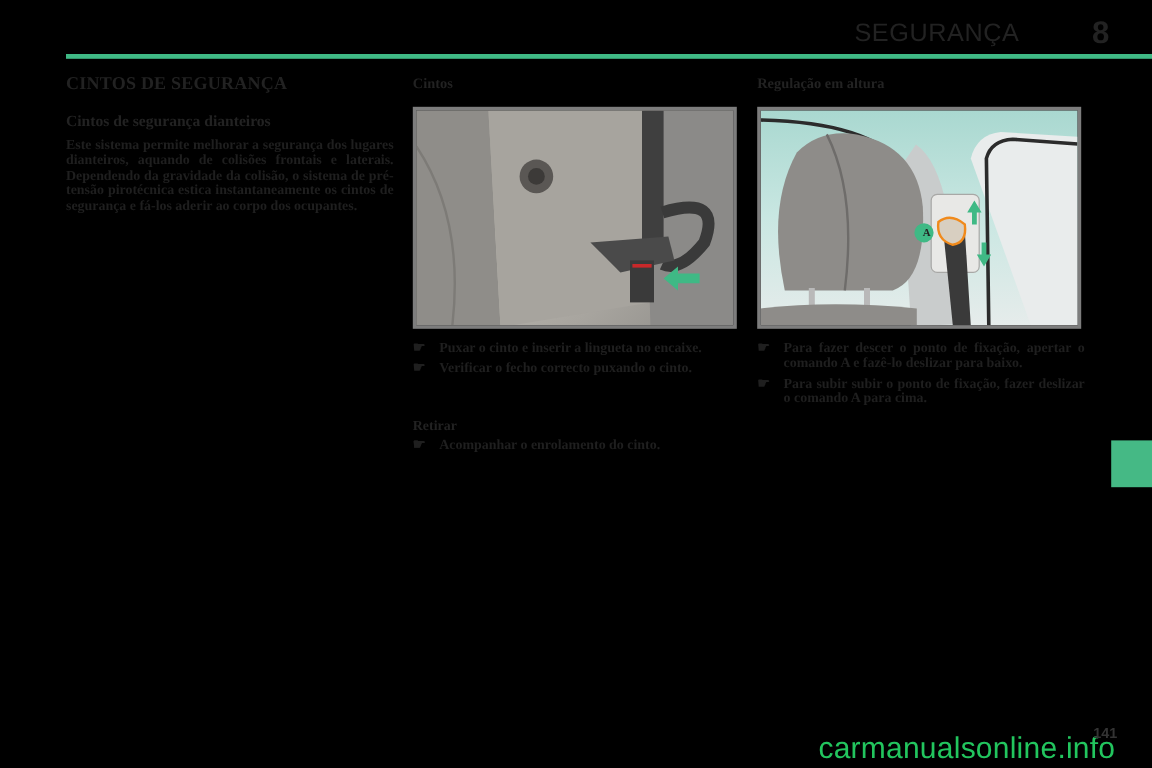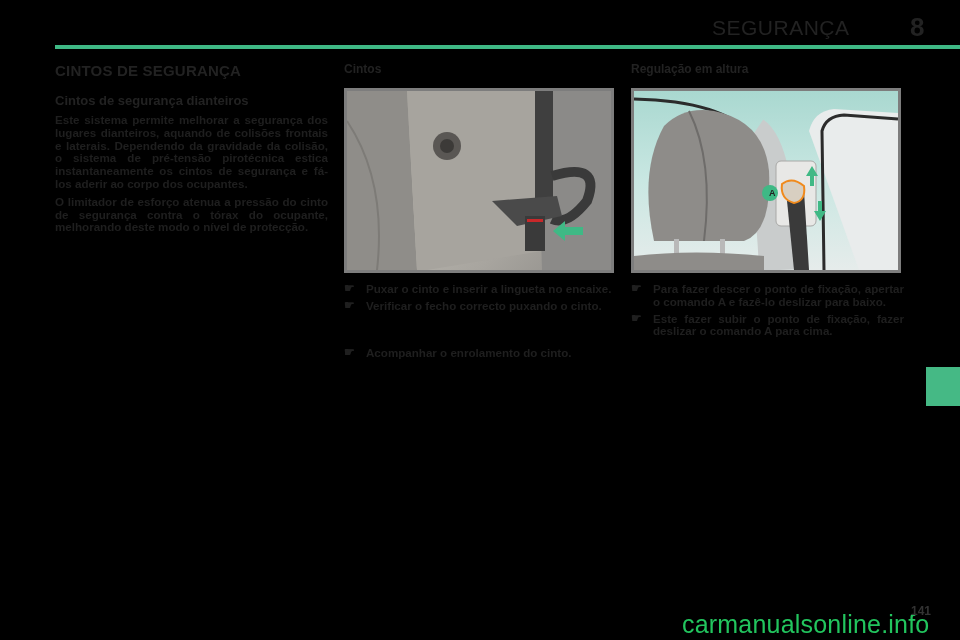--- a/index.html
+++ b/index.html
@@ -13,21 +13,21 @@
     }
     .header-chapter {
       position: absolute; left: 910px; top: 12px; font-size: 26px; font-weight: bold; color: #222;
     }
     .rule {
       position: absolute; left: 55px; top: 45px; width: 905px; height: 4px; background: #3fb985;
     }
     .side-tab {
       position: absolute; left: 926px; top: 367px; width: 34px; height: 39px; background: #45b985;
     }
-    .col { position: absolute; }
+    .col { position: absolute; font-family: Liberation Serif, serif; }
     .col1 { left: 55px; top: 62px; width: 273px; }
     .col2 { left: 344px; top: 62px; width: 273px; }
     .col3 { left: 631px; top: 62px; width: 273px; }
     .section-title { font-size: 15px; font-weight: bold; margin: 0 0 14px 0; color: #222; letter-spacing: 0.2px; }
     .sub-title { font-size: 13px; font-weight: bold; margin: 0 0 6px 0; color: #222; }
     .para {
       font-size: 11.6px; font-weight: bold; line-height: 12.8px; margin: 0 0 5px 0;
       text-align: justify; color: #1f1f1f;
     }
     .col-head { font-size: 12px; font-weight: bold; margin: 0 0 12px 0; color: #222; }
@@ -54,21 +54,20 @@
 
 <div class="header-title">SEGURANÇA</div>
 <div class="header-chapter">8</div>
 <div class="rule"></div>
 <div class="side-tab"></div>
 
 <div class="col col1">
   <div class="section-title">CINTOS DE SEGURANÇA</div>
   <div class="sub-title">Cintos de segurança dianteiros</div>
   <p class="para">Este sistema permite melhorar a segurança dos lugares dianteiros, aquando de colisões frontais e laterais. Dependendo da gravidade da colisão, o sistema de pré-tensão pirotécnica estica instantaneamente os cintos de segurança e fá-los aderir ao corpo dos ocupantes.</p>
-  <p class="para">O limitador de esforço atenua a pressão do cinto de segurança contra o tórax do ocupante, melhorando deste modo o nível de protecção.</p>
 </div>
 
 <div class="col col2">
   <div class="col-head">Cintos</div>
   <div class="figure fig1">
     <svg width="264" height="179" viewBox="0 0 264 179">
       <path d="M0 0 L60 0 L70 179 L0 179 Z" fill="#8f8d89"></path>
       <path d="M60 0 L190 0 L195 160 L80 179 L70 179 Z" fill="#a7a49e"></path>
       <path d="M190 0 L264 0 L264 179 L195 179 Z" fill="#8b8a88"></path>
       <circle cx="100" cy="55" r="14" fill="#5a5754"></circle>
@@ -86,20 +85,21 @@
     <li>
       <span class="bullet-icon">☛</span>
       <span>Puxar o cinto e inserir a lingueta no encaixe.</span>
     </li>
     <li>
       <span class="bullet-icon">☛</span>
       <span>Verificar o fecho correcto puxando o cinto.</span>
     </li>
   </ul>
   <div class="remove-block">
+    <div class="remove-title">Retirar</div>
     <ul class="bullets">
       <li>
         <span class="bullet-icon">☛</span>
       </li>
       <li>
         <span class="bullet-icon">☛</span>
         <span>Acompanhar o enrolamento do cinto.</span>
       </li>
     </ul>
   </div>
@@ -128,19 +128,19 @@
     </svg>
     <span style="position:absolute;left:135px;top:97px;font-size:9px;font-weight:bold;color:#222;">A</span>
   </div>
   <ul class="bullets">
     <li>
       <span class="bullet-icon">☛</span>
       <span>Para fazer descer o ponto de fixação, apertar o comando A e fazê-lo deslizar para baixo.</span>
     </li>
     <li>
       <span class="bullet-icon">☛</span>
-      <span>Este fazer subir o ponto de fixação, fazer deslizar o comando A para cima.</span>
+      <span>Para subir subir o ponto de fixação, fazer deslizar o comando A para cima.</span>
     </li>
   </ul>
 </div>
 
 <div class="watermark">carmanualsonline.info</div>
 <div class="page-number">141</div>
 
 </body></html>

